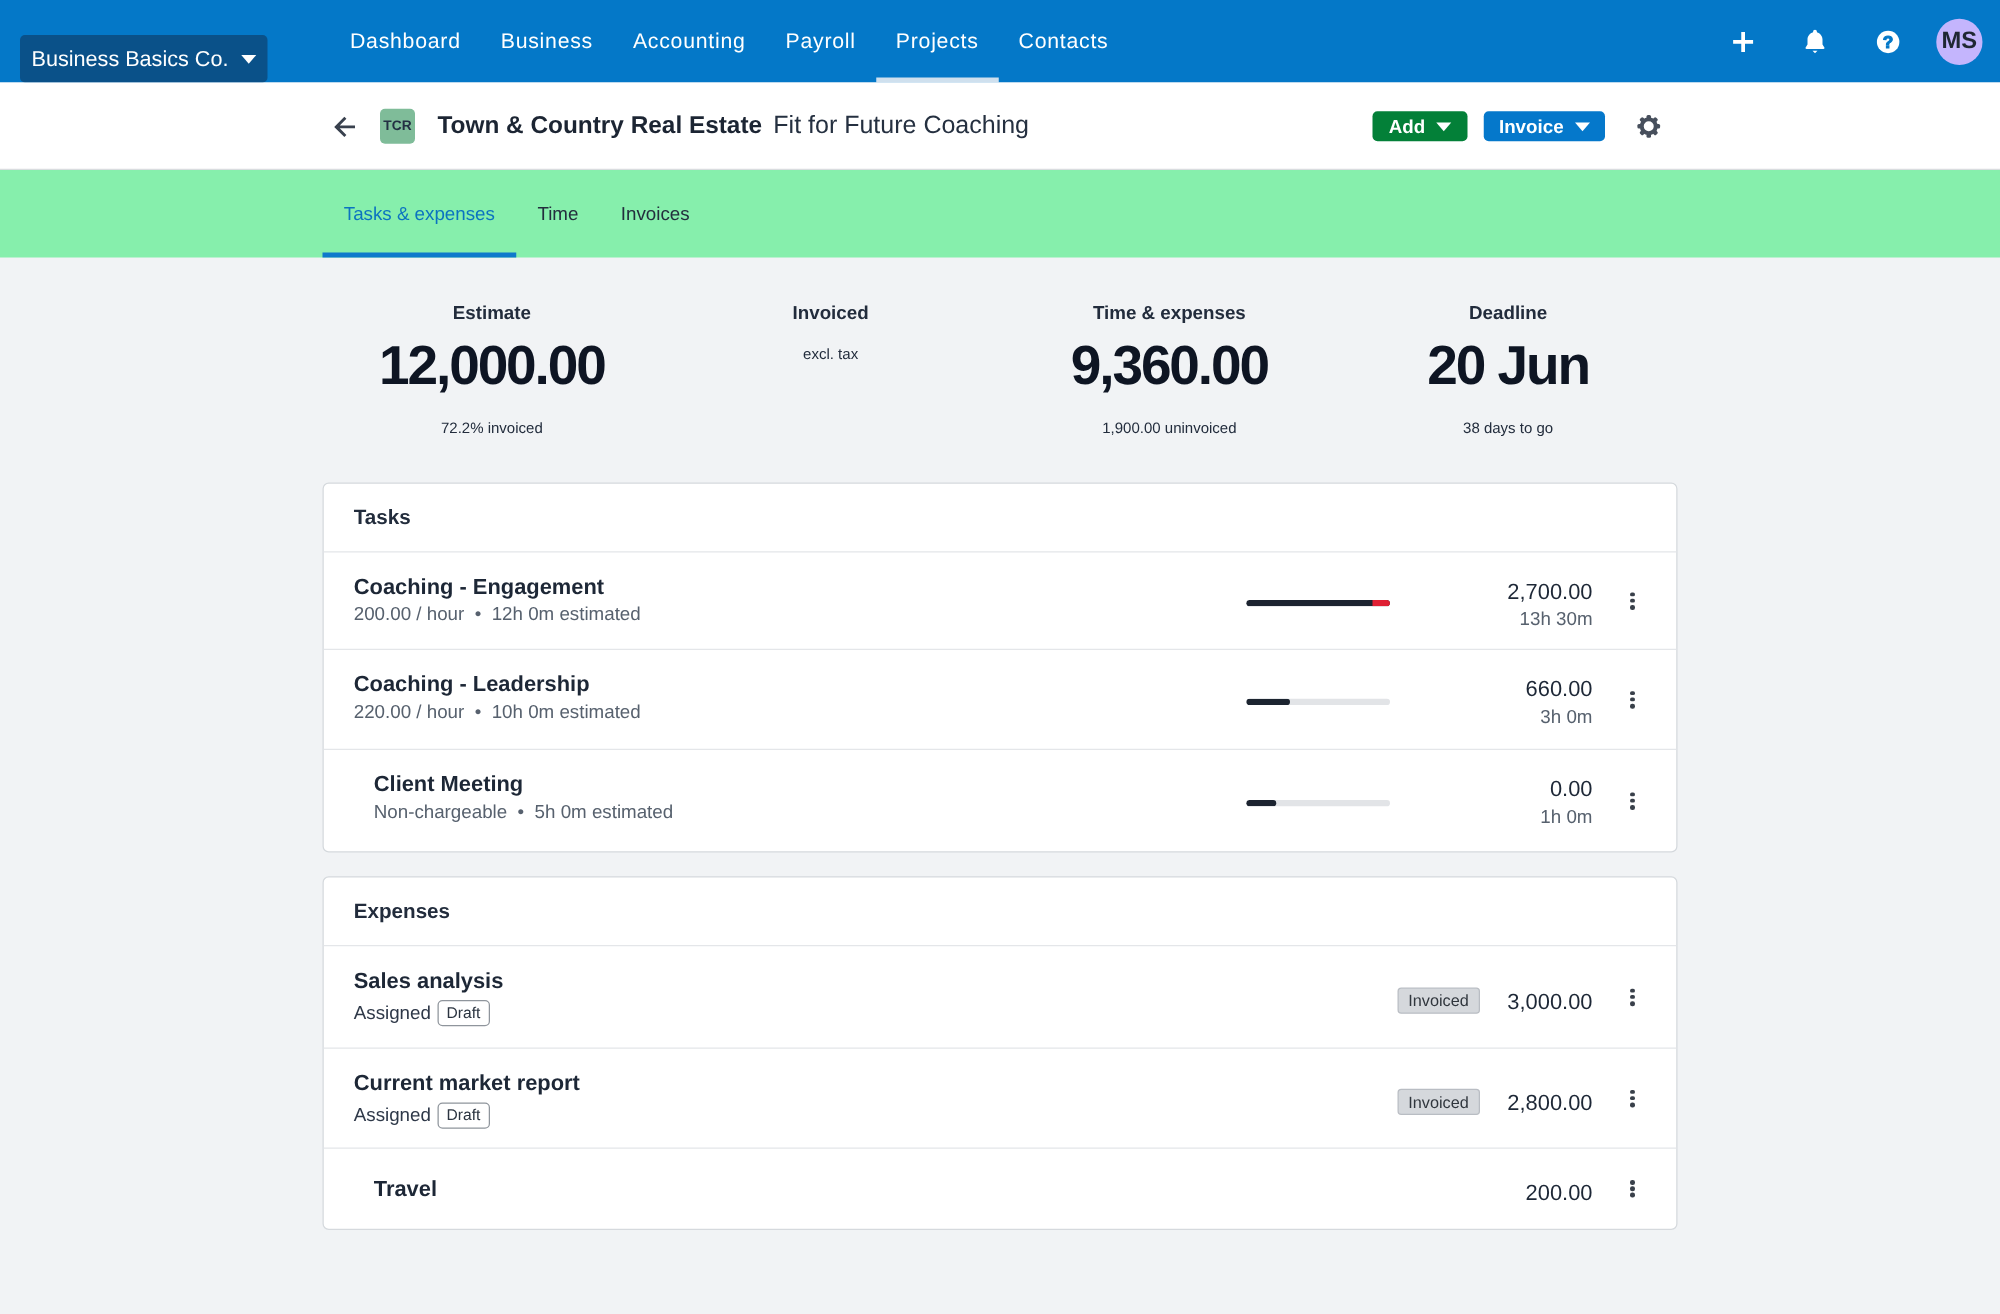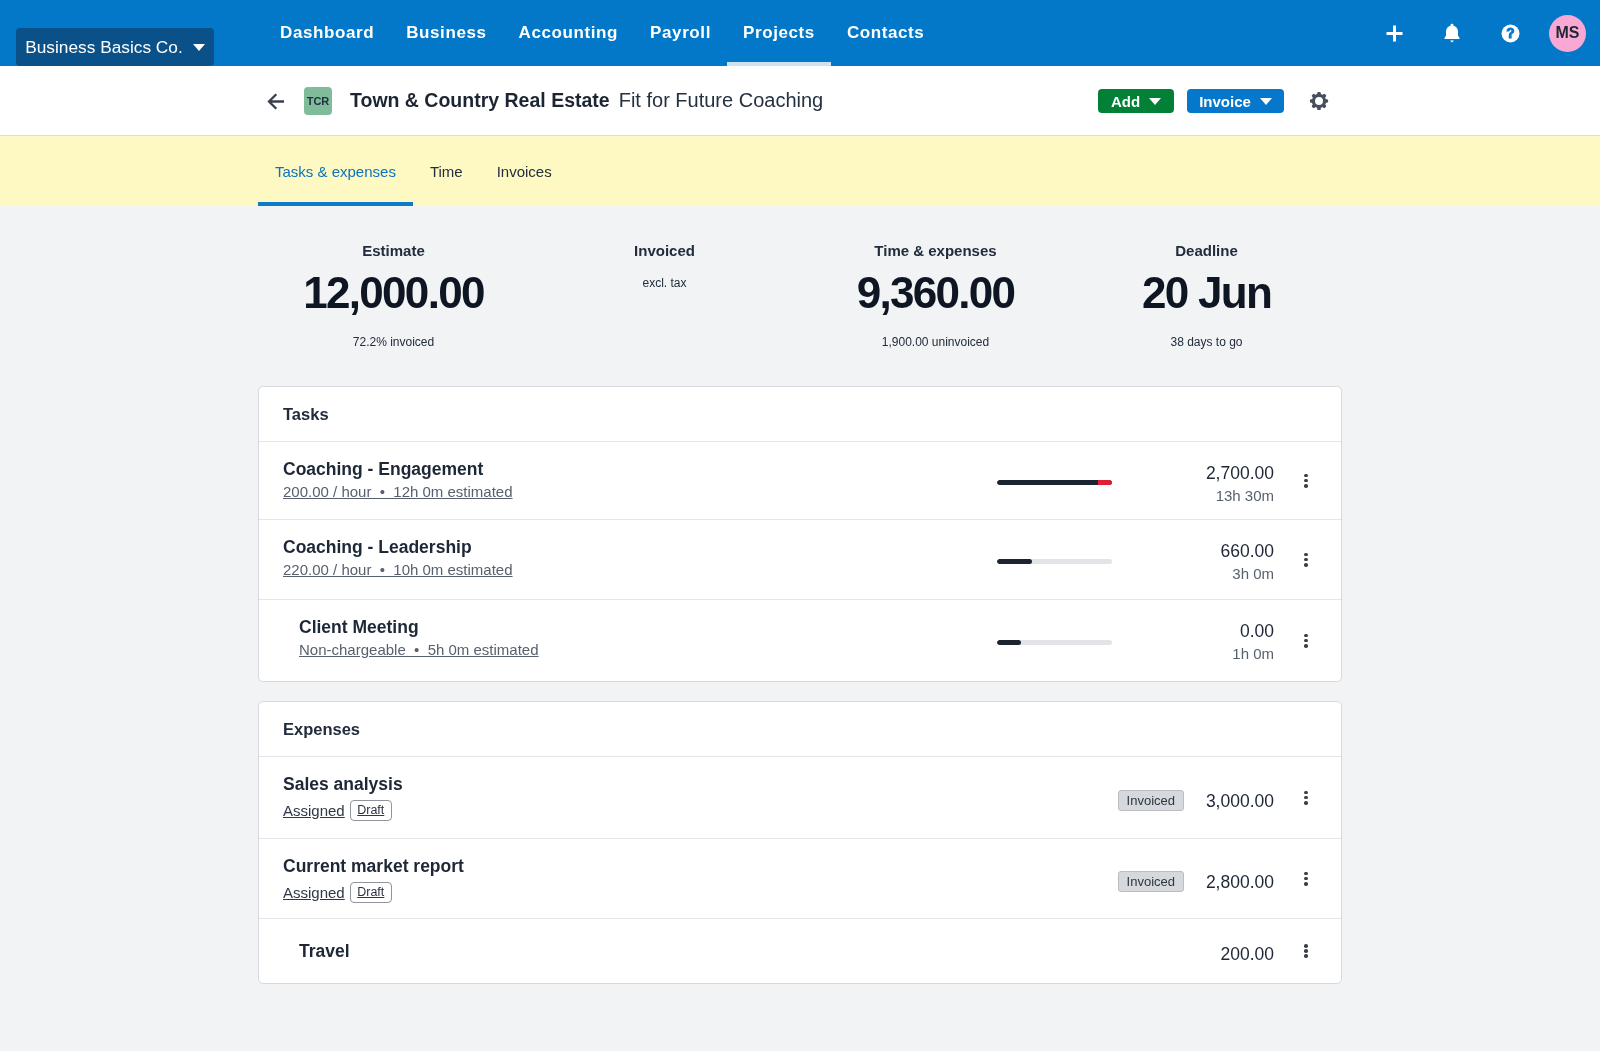--- a/index.html
+++ b/index.html
@@ -1,56 +1,56 @@
 <!DOCTYPE html>
 <html><head>
 <meta charset="utf-8">
 <style>
   * { margin:0; padding:0; box-sizing:border-box; }
   html,body { font-family:"Liberation Sans", sans-serif; background:#f1f3f5; width:1600px; height:1051px; overflow:hidden; }
   .topnav { position:relative; height:66px; background:#0478c8; display:flex; align-items:flex-end;gap:38px; }
   .orgbtn { margin-left:16px; width:198px; height:38px; background:#0a5189; border:none; border-radius:4px; color:#fff; font-size:17.3px; font-family:inherit; display:flex; align-items:center; justify-content:center; gap:10px; }
   .caret { width:0; height:0; border-left:6px solid transparent; border-right:6px solid transparent; border-top:7px solid #fff; display:inline-block; }
   .navlinks { display:flex; list-style:none; margin-left:12px; height:66px; }
-  .navlinks li { position:relative; padding:0 16px; display:flex; align-items:center; color:#fff; font-weight:bold; font-size:17px; letter-spacing:0.6px; }
+  .navlinks li { position:relative; padding:0 16px; display:flex; align-items:center; color:#fff; font-weight:normal; font-size:17px; letter-spacing:0.6px; }
   .navlinks li.active::after { content:""; position:absolute; left:0; right:0; bottom:0; height:4px; background:#cfe0ee; }
   .navright { position:absolute; right:0; top:0; height:66px; display:flex; align-items:center; }
   .icnbtn { width:58px; display:flex; justify-content:center; align-items:center; }
-  .avatar { width:37px; height:37px; margin-right:14px; margin-left:10px; border-radius:50%; background:#f9a8d4; color:#1f2733; font-weight:bold; font-size:16px; display:flex; align-items:center; justify-content:center; }
+  .avatar { width:37px; height:37px; margin-right:14px; margin-left:10px; border-radius:50%; background:#c4b5fd; color:#1f2733; font-weight:bold; font-size:19px; display:flex; align-items:center; justify-content:center; }
 
   .titlebar { height:70px; background:#fff; border-bottom:1px solid #d9dcdf; display:flex; align-items:center; position:relative; }
   .backarrow { margin-left:267px; width:18px; margin-top:2px; }
   .tcr { width:28px; height:28px; margin-left:19px; background:#7fbc99; border-radius:4px; color:#233043; font-weight:bold; font-size:11px; display:flex; align-items:center; justify-content:center; }
   .ptitle { margin-left:18px; font-size:19.5px; font-weight:bold; color:#1c2533; }
   .psub { margin-left:9px; font-size:20px; color:#253040; }
   .titlebtns { position:absolute; right:246px; top:0; height:70px; display:flex; align-items:center; }
   .btn { height:24px; border:none; border-radius:4px; color:#fff; font-family:inherit; font-size:15px; font-weight:bold; display:flex; align-items:center; justify-content:center; gap:9px; }
   .btn .caret { border-top-width:7px; border-left-width:6px; border-right-width:6px; }
   .btn-add { width:76px; background:#038038; }
   .btn-invoice { width:97px; margin-left:13px; background:#0578cb; }
   .gearwrap { width:70px; display:flex; justify-content:center; }
 
-  .tabs { height:70px; background:#fef9c3; display:flex; padding-left:258px; }
+  .tabs { height:70px; background:#86efac; display:flex; padding-left:258px; }
   .tabs .tab { position:relative; padding:0 17px; display:flex; align-items:center; font-size:15px; color:#232e3d; }
   .tabs .tab.active { color:#0b73c0; }
   .tabs .tab.active::after { content:""; position:absolute; left:0; right:0; bottom:0; height:4px; background:#0f79cb; }
 
   .content { width:1084px; margin:0 auto; }
   .stats { display:flex; padding-top:36px; padding-bottom:37px; }
   .stat { width:271px; text-align:center; }
   .stat .lbl { font-size:15px; font-weight:bold; color:#222c3c; }
   .stat .big { margin-top:9px; font-size:44px; letter-spacing:-1.7px; font-weight:bold; color:#0e1523; }
   .stat .sub { margin-top:17px; font-size:12px; color:#222c3c; }
 
   .card { background:#fff; border:1px solid #d5d9dd; border-radius:5px; }
   .card .chead { height:55px; border-bottom:1px solid #e4e6e9; display:flex; align-items:center; padding-left:24px; font-size:16.5px; font-weight:bold; color:#222c3c; }
   .row { position:relative; border-bottom:1px solid #e4e6e9; padding:17px 0 0 24px; height:80px; }
   .row:last-child { border-bottom:none;padding-left:40px; }
   .rtitle { font-size:17.5px; font-weight:bold; color:#1d2736; }
-  .rsub { margin-top:3px; font-size:15px; color:#57616e;text-decoration:underline; }
+  .rsub { margin-top:3px; font-size:15px; color:#57616e; }
   .amt { position:absolute; right:67px; top:21px; text-align:right; } .amt span { display:block; }
   .amt .a1 { font-size:17.5px; color:#1d2736; }
   .amt .a2 { margin-top:3px; font-size:15px; color:#57616e; }
   .kebab { position:absolute; right:27px; top:50%; margin-top:-7px; width:16px; height:14px; display:flex; flex-direction:column; align-items:center; justify-content:space-between; }
   .kebab i { width:3.6px; height:3.6px; border-radius:50%; background:#39404a; }
   .bar { position:absolute; left:738px; top:50%; margin-top:-1px; width:115px; height:5px; border-radius:2.5px; background:#e2e4e7; overflow:hidden; }
   .bar .fill { position:absolute; left:0; top:0; bottom:0; background:#1c2430; border-radius:2.5px; }
   .bar .over { position:absolute; top:0; bottom:0; background:#df1f33; }
   .chip-draft { display:inline-block; margin-left:5px; padding:2px 6.5px 3px; border:1px solid #8f959c; border-radius:4px; font-size:12.5px; color:#2b3440; background:#fff; }
   .chip-invoiced { position:absolute; right:157px; top:50%; margin-top:-8px; height:21px; padding:0 8px; background:#d5d8dc; border:1px solid #b9bdc3; border-radius:3px; font-size:13px; color:#30363d; display:flex; align-items:center; }

